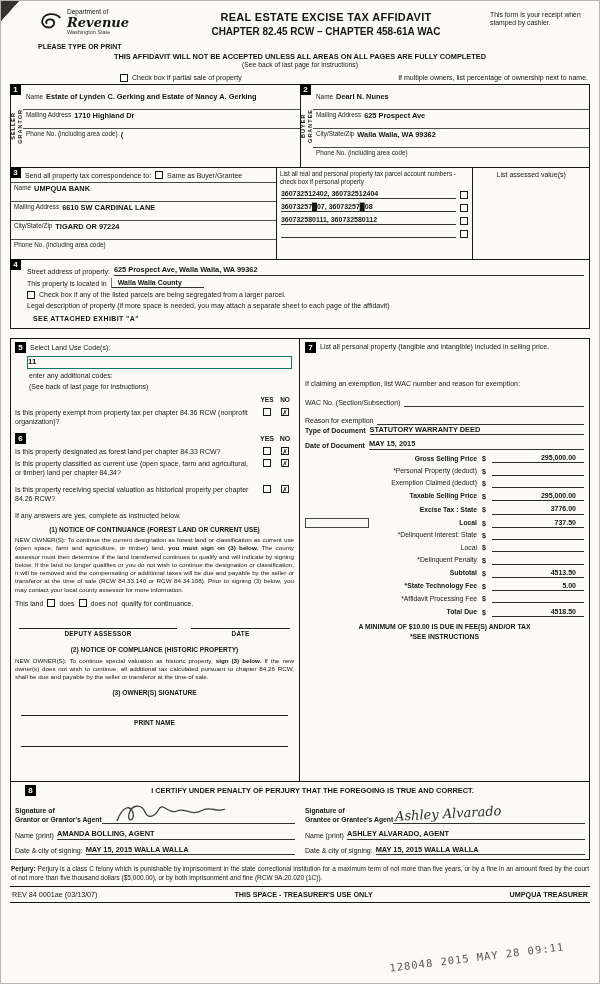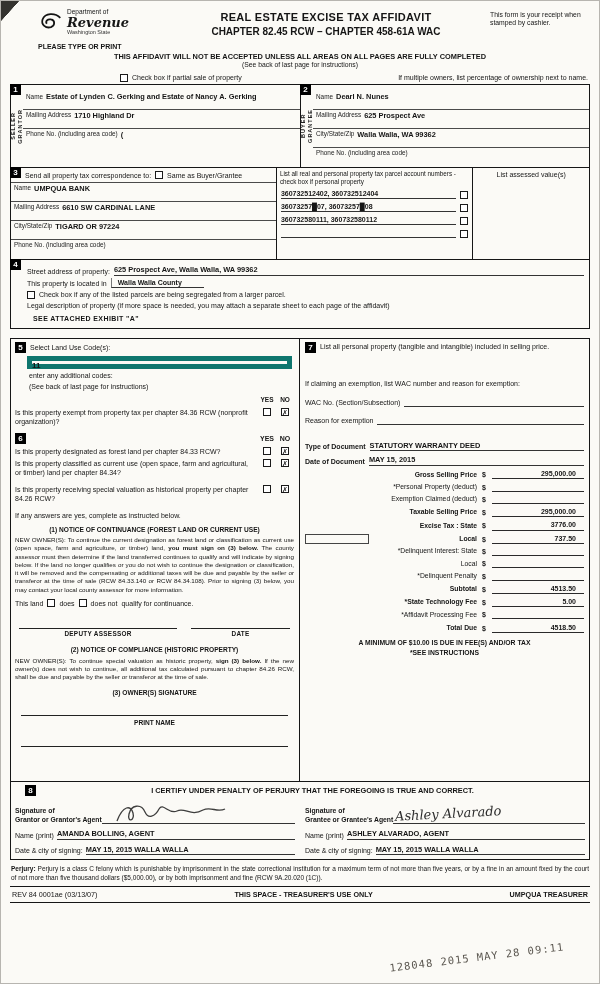--- a/index.html
+++ b/index.html
@@ -62,21 +62,21 @@
   .s4row{display:flex;align-items:flex-end;gap:4px;margin-top:2px}
   .fill{flex:1;border-bottom:1px solid #333;min-height:9px}
   .county-box{border-bottom:1px solid #333;border-left:1px solid #777;padding:0 22px 0 6px;font-weight:bold}
   .exhibit{font-weight:bold;letter-spacing:.4px;margin:4px 0 1px 6px}
   .gap{height:9px}
   
   .main{border:1px solid #161616;display:flex;min-height:444px}
   .mleft{width:50%;border-right:1px solid #161616;padding:3px 5px 4px 4px;position:relative}
   .mright{width:50%;padding:3px 5px 4px 5px;position:relative;display:flex;flex-direction:column}
   .s5head{display:flex;gap:4px;align-items:center}
-  .lubox{border:5px solid #0f766e;height:13px;margin:3px 2px 2px 12px;padding:1px 0;font-weight:bold;font-size:8px;line-height:1}
+  .lubox{border:1px solid #0f766e;height:13px;margin:3px 2px 2px 12px;padding:1px 0;font-weight:bold;font-size:8px;line-height:1}
   .small-ind{margin-left:14px;margin-top:2px}
   .ynhead{display:flex;justify-content:flex-end;font-weight:bold;font-size:6.5px;margin-top:5px}
   .yncol{width:18px;text-align:center;display:flex;justify-content:center}
   .ynlab{width:18px;text-align:center}
   .qrow{display:flex;align-items:flex-start;margin-top:3px}
   .qtext{flex:1;padding-right:4px;line-height:1.3}
   .qb{display:flex;flex:none}
   .s6head{display:flex;align-items:center;margin-top:7px}
   .ctr{text-align:center}
   .ntitle{font-weight:bold;font-size:6.6px;text-align:center;margin-top:6px}
@@ -84,21 +84,21 @@
   .qualify{display:flex;align-items:center;gap:4px;margin-top:5px}
   .deprow{display:flex;gap:14px;margin-top:10px;padding:0 4px}
   .depcol{flex:1.6}.datecol{flex:1}
   .sigline{border-bottom:1px solid #222;height:11px}
   .deplab{text-align:center;font-size:6.4px;margin-top:1px;font-weight:bold;letter-spacing:.3px}
   .ownsig{margin-top:7px}
   
   .s7head{display:flex;gap:4px;align-items:flex-start}
   .exnote{margin-top:26px;line-height:1.35}
   .blankrow{display:flex;align-items:flex-end;gap:4px;margin-top:9px}
-  .tdoc{display:flex;align-items:flex-end;gap:4px;margin-top:16px;font-weight:bold}
+  .tdoc{display:flex;align-items:flex-end;gap:4px;font-weight:bold}
   .feerow{display:flex;align-items:flex-end;margin-top:3.2px}
   .feelabel{flex:1;text-align:right;font-size:6.8px}
   .feerow.b .feelabel,.feerow.b .feeval{font-weight:bold}
   .feecur{width:10px;margin-left:5px;font-weight:bold}
   .feeval{width:92px;border-bottom:1px solid #2a2a2a;text-align:right;padding-right:8px;font-weight:bold;min-height:9px}
   .locbox{width:64px;height:10px;border:1px solid #444;flex:none;align-self:flex-end}
   .minnote{font-weight:bold;text-align:center;margin-top:6px;font-size:6.8px}
   
   .sec8{border:1px solid #161616;border-top:none;position:relative;padding:2px 4px 4px 4px}
   .certrow{display:flex;align-items:center;gap:6px;padding:1px 2px 2px 10px}

